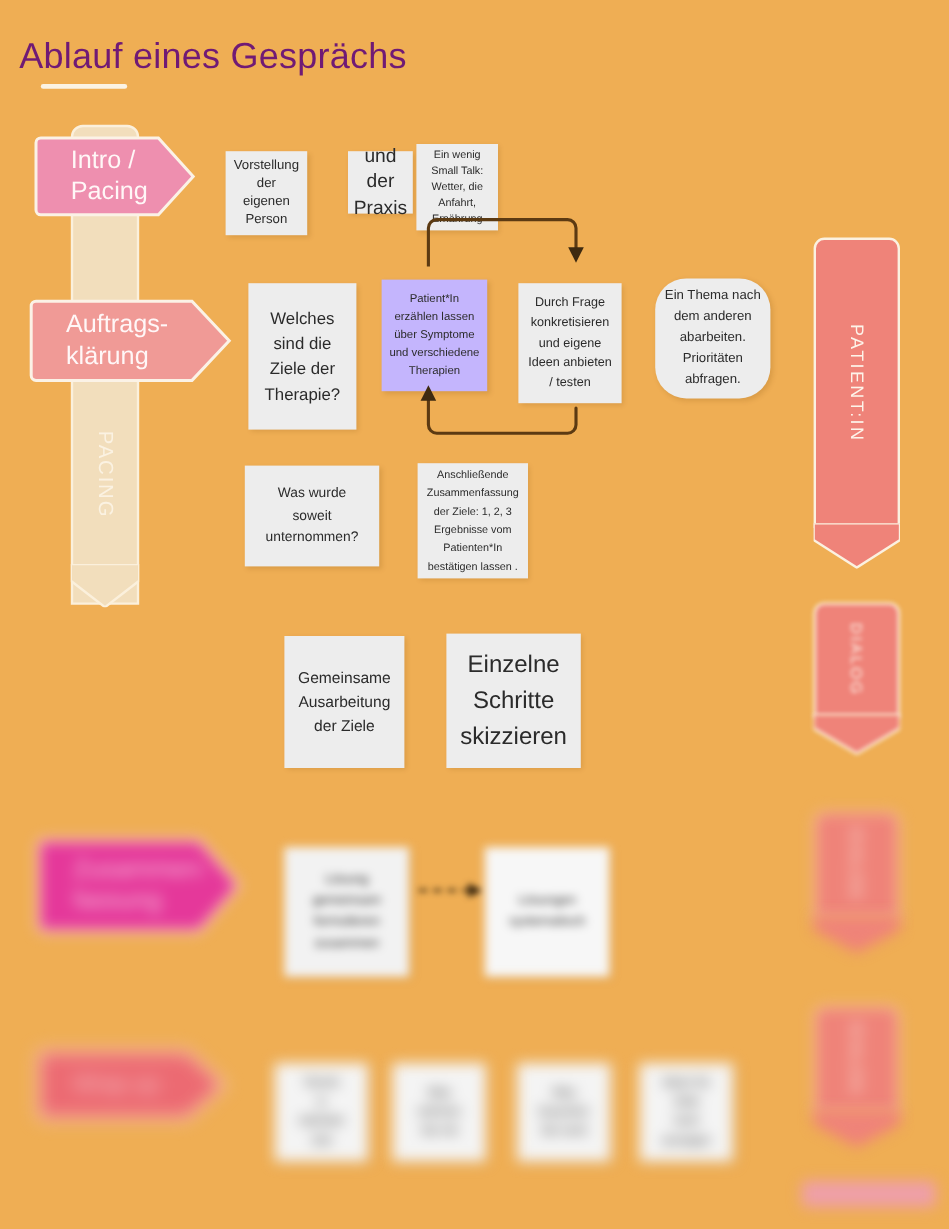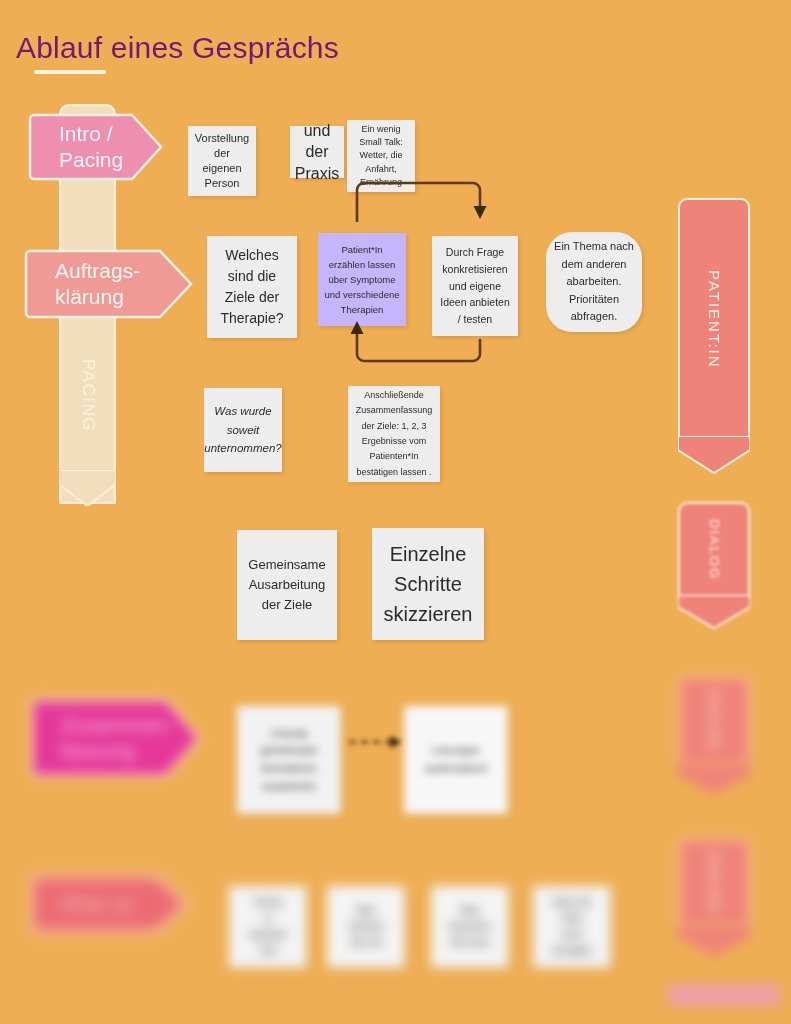--- a/index.html
+++ b/index.html
@@ -174,21 +174,21 @@
 Small Talk:
 Wetter, die
 Anfahrt,
 Ernährung</div>
 
   <svg class="conn" style="left:352px;top:178px;width:140px;height:44px;" viewBox="0 0 140 44">
     <path d="M5,44 L5,12 A7,7 0 0 1 12,5 L121,5 A7,7 0 0 1 128,12 L128,30" fill="none" stroke="#5C3A12" stroke-width="2.6" stroke-linecap="round"></path>
     <polygon points="128,41 121.5,28 134.5,28" fill="#3E2A10"></polygon>
   </svg>
 
-  <div class="card" style="left:207px;top:216px;width:90px;height:102px;font-size:14px;line-height:1.5;">Welches
+  <div class="card" style="left:207px;top:216px;width:90px;height:122px;font-size:14px;line-height:1.5;">Welches
 sind die
 Ziele der
 Therapie?</div>
 
   <div class="card hl" style="left:318px;top:213px;width:88px;height:93px;font-size:9.5px;line-height:1.6;">Patient*In
 erzählen lassen
 über Symptome
 und verschiedene
 Therapien</div>
 
@@ -202,21 +202,21 @@
 dem anderen
 abarbeiten.
 Prioritäten
 abfragen.</div>
 
   <svg class="conn" style="left:348px;top:318px;width:140px;height:48px;" viewBox="0 0 140 48">
     <path d="M9,14 L9,36 A7,7 0 0 0 16,43 L125,43 A7,7 0 0 0 132,36 L132,22" fill="none" stroke="#5C3A12" stroke-width="2.6" stroke-linecap="round"></path>
     <polygon points="9,3 2.5,16 15.5,16" fill="#3E2A10"></polygon>
   </svg>
 
-  <div class="card" style="left:204px;top:368px;width:78px;height:84px;font-size:11.5px;line-height:1.6;font-style:italic;">Was wurde
+  <div class="card" style="left:204px;top:368px;width:112px;height:84px;font-size:11.5px;line-height:1.6;">Was wurde
 soweit
 unternommen?</div>
 
   <div class="card" style="left:348px;top:366px;width:92px;height:96px;font-size:9px;line-height:1.7;">Anschließende
 Zusammenfassung
 der Ziele: 1, 2, 3
 Ergebnisse vom
 Patienten*In
 bestätigen lassen .</div>
 

